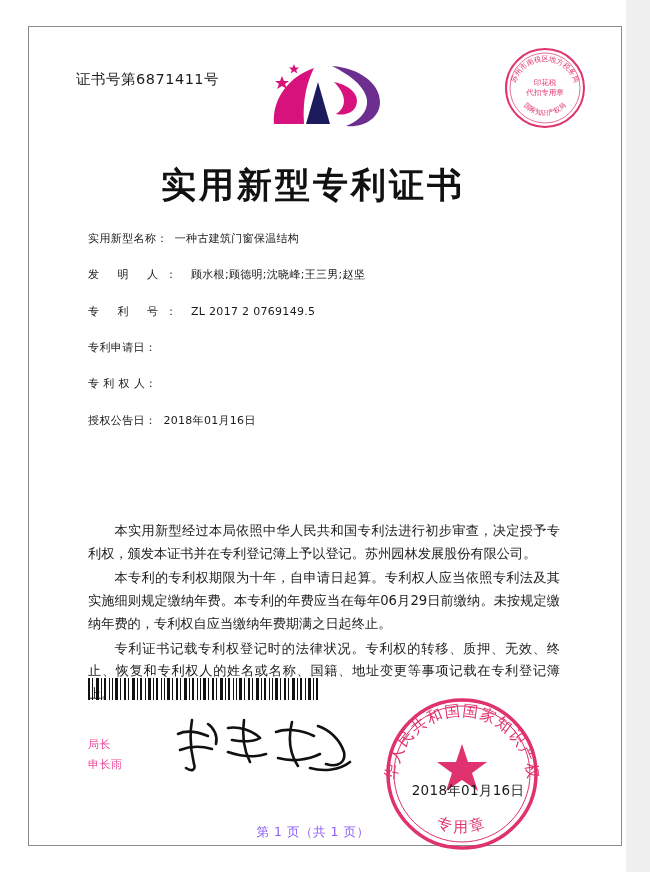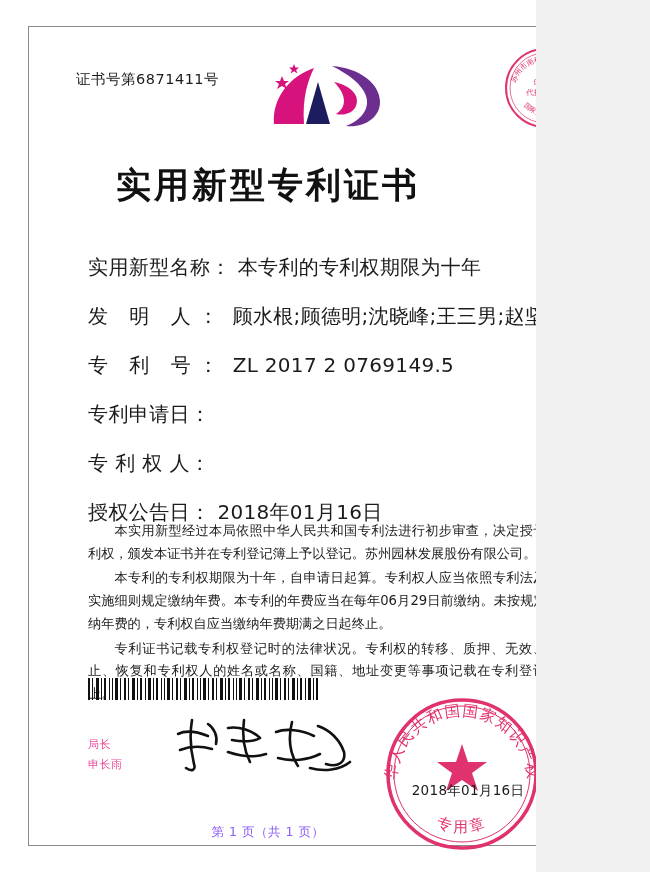--- a/index.html
+++ b/index.html
@@ -5,21 +5,21 @@
   html, body {
     margin: 0;
     padding: 0;
     background: #f0f0f0;
   }
   body {
     font-family: "DejaVu Sans", "Liberation Sans", sans-serif;
   }
   #page {
     position: relative;
-    width: 536px;
+    width: 626px;
     height: 872px;
     background: #ffffff;
     overflow: hidden;
   }
   #cert-border {
     position: absolute;
     left: 28px;
     top: 26px;
     width: 594px;
     height: 820px;
@@ -69,24 +69,23 @@
   .fields {
     position: absolute;
     left: 88px;
     top: 232px;
     width: 480px;
   }
   .field-row {
     display: flex;
     align-items: baseline;
     margin-bottom: 21.5px;
-    font-size: 20px;
+    font-size: 11px;
     color: #1b1b1b;
     line-height: 1.35;
-    margin-top: 22px;
   }
   .field-label {
     white-space: nowrap;
     letter-spacing: 0.4px;
   }
   .field-label.spaced {
     letter-spacing: 7.5px;
   }
   .field-value {
     margin-left: 7px;
@@ -199,21 +198,21 @@
       <text x="42" y="39" font-size="7.5" fill="#e0326e" text-anchor="middle" font-family="DejaVu Sans, sans-serif">印花税</text>
       <text x="42" y="49" font-size="7.5" fill="#e0326e" text-anchor="middle" font-family="DejaVu Sans, sans-serif">代扣专用章</text>
     </svg>
   </div>
 
   <div class="doc-title">实用新型专利证书</div>
 
   <div class="fields">
     <div class="field-row">
       <span class="field-label">实用新型名称：</span>
-      <span class="field-value">本专利的专利权期限为十年</span>
+      <span class="field-value">一种古建筑门窗保温结构</span>
     </div>
     <div class="field-row">
       <span class="field-label spaced">发 明 人：</span>
       <span class="field-value">顾水根;顾德明;沈晓峰;王三男;赵坚</span>
     </div>
     <div class="field-row">
       <span class="field-label spaced">专 利 号：</span>
       <span class="field-value">ZL 2017 2 0769149.5</span>
     </div>
     <div class="field-row">

